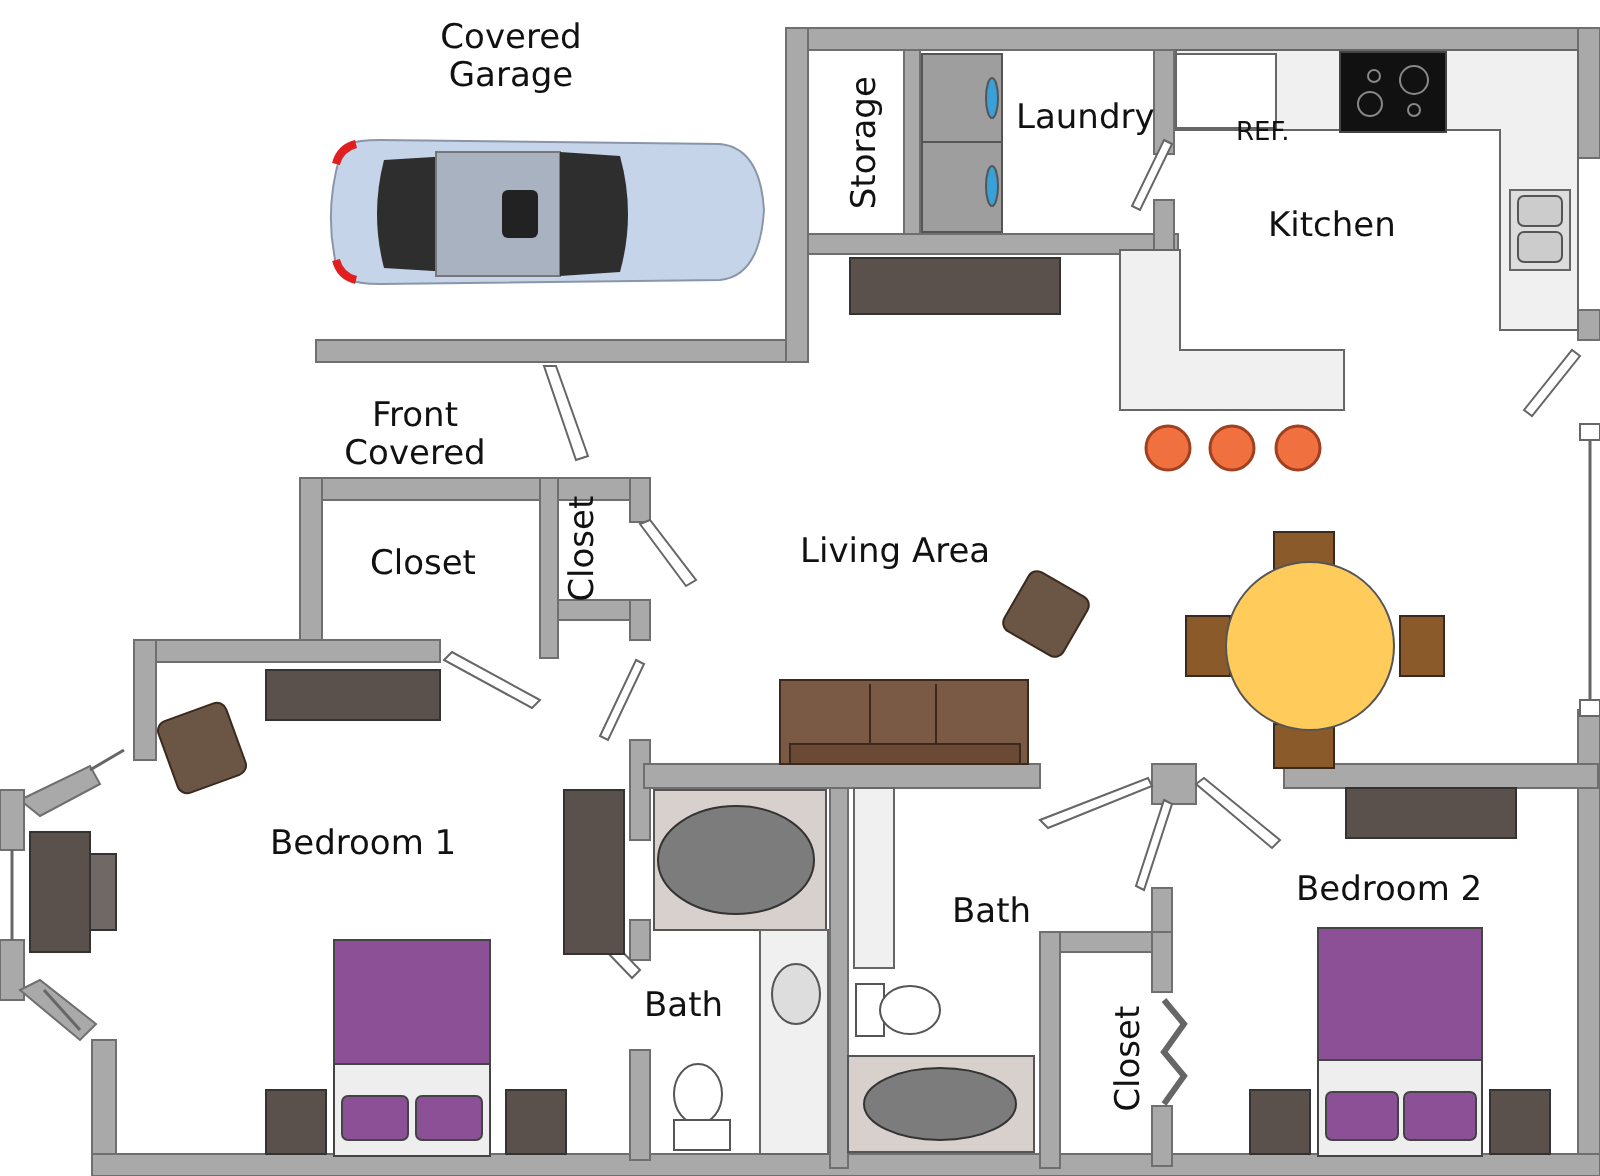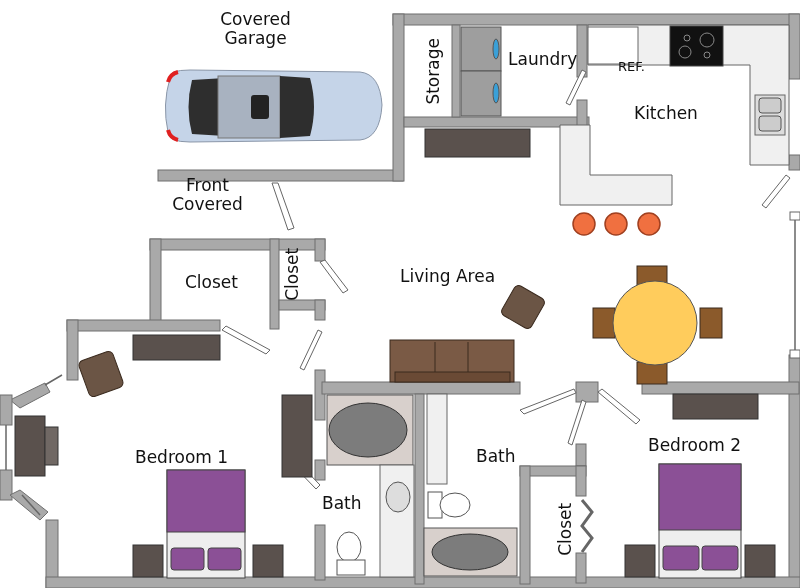--- a/index.html
+++ b/index.html
@@ -184,24 +184,24 @@
 </svg>
 
 <div class="lbl" style="left:208px;top:10px;width:95px;">
   <div>Covered</div>
   <div>Garage</div>
 </div>
 <div class="lbl vert" style="left:398px;top:62px;width:70px;">Storage</div>
 <div class="lbl" style="left:508px;top:50px;">Laundry</div>
 <div class="lbl small" style="left:618px;top:40px;margin-top:20px;">REF.</div>
 <div class="lbl" style="left:634px;top:104px;">Kitchen</div>
-<div class="lbl" style="left:160px;top:176px;width:95px;">
+<div class="lbl" style="left:160px;top:199px;width:95px;">
   <div>Front</div>
   <div>Covered</div>
 </div>
 <div class="lbl" style="left:185px;top:273px;">Closet</div>
 <div class="lbl vert" style="left:262px;top:265px;width:60px;">Closet</div>
 <div class="lbl" style="left:400px;top:236px;margin-top:31px;">Living Area</div>
-<div class="lbl" style="left:135px;top:448px;">Bedroom 1</div>
+<div class="lbl" style="left:135px;top:413px;">Bedroom 1</div>
 <div class="lbl" style="left:322px;top:494px;">Bath</div>
 <div class="lbl" style="left:476px;top:447px;">Bath</div>
 <div class="lbl" style="left:648px;top:436px;">Bedroom 2</div>
 <div class="lbl vert" style="left:535px;top:520px;width:60px;">Closet</div>
 
 </body></html>

